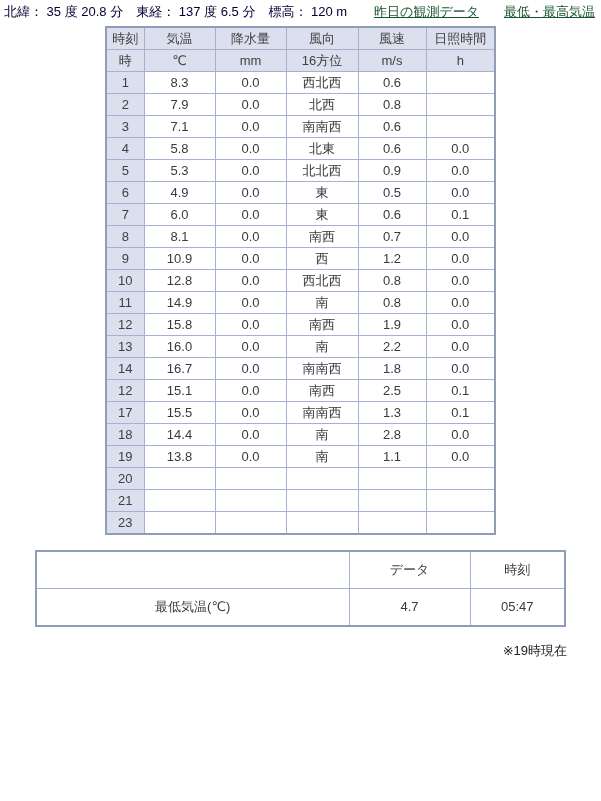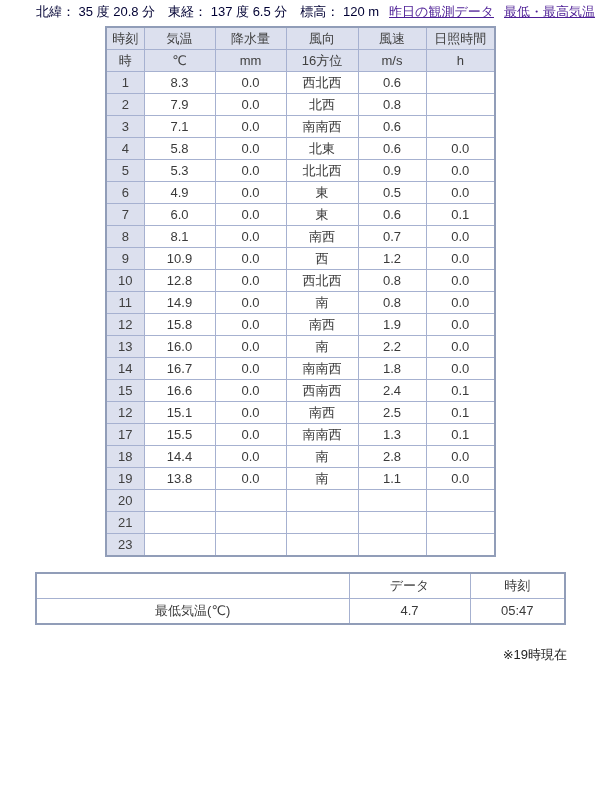--- a/index.html
+++ b/index.html
@@ -13,32 +13,31 @@
   .page {
     width: 601px;
     min-height: 801px;
     box-sizing: border-box;
     padding-top: 2px;
   }
   
   .topbar {
     display: flex;
     align-items: flex-start;
-    padding: 1px 6px 0 16px;
+    padding: 1px 6px 0 4px;
     white-space: nowrap;
-    text-align: right;
   }
   .loc-info {
     color: #000033;
     flex: 1 1 auto;
   }
   .topbar a {
-    color: #4c1d95;
+    color: #14532d;
     text-decoration: underline;
-    margin-left: 10px;
+    margin-left: 25px;
     cursor: pointer;
   }
   
   table.main {
     border-collapse: collapse;
     table-layout: fixed;
     margin: 5px auto 0 auto;
     border: 2px solid #919db8;
     background: #ffffff;
   }
@@ -63,33 +62,33 @@
   table.summary {
     border-collapse: collapse;
     table-layout: fixed;
     margin: 15px auto 0 auto;
     border: 2px solid #919db8;
     background: #ffffff;
   }
   table.summary th, table.summary td {
     border: 1px solid #a6b1d0;
     height: 22px;
-    padding: 1px 2px;
+    padding: 7px 2px;
     text-align: center;
     vertical-align: middle;
     font-weight: normal;
     line-height: 1.25;
   }
   col.s-label { width: 313px; }
   col.s-data  { width: 121px; }
   col.s-time  { width: 95px; }
   
   .footnote {
     width: 533px;
-    margin: 21px auto 0 auto;
+    margin: 15px auto 0 auto;
     text-align: right;
     color: #222222;
   }
 </style>
 </head>
 <body>
 
 <div class="page">
 
   <div class="topbar">
@@ -232,28 +231,20 @@
         </tr>
         <tr>
           <td class="hour">14</td>
           <td>16.7</td>
           <td>0.0</td>
           <td>南南西</td>
           <td>1.8</td>
           <td>0.0</td>
         </tr>
         <tr>
-          <td class="hour">15</td>
-          <td>16.6</td>
-          <td>0.0</td>
-          <td>西南西</td>
-          <td>2.4</td>
-          <td>0.1</td>
-        </tr>
-        <tr>
           <td class="hour">12</td>
           <td>15.1</td>
           <td>0.0</td>
           <td>南西</td>
           <td>2.5</td>
           <td>0.1</td>
         </tr>
         <tr>
           <td class="hour">17</td>
           <td>15.5</td>

